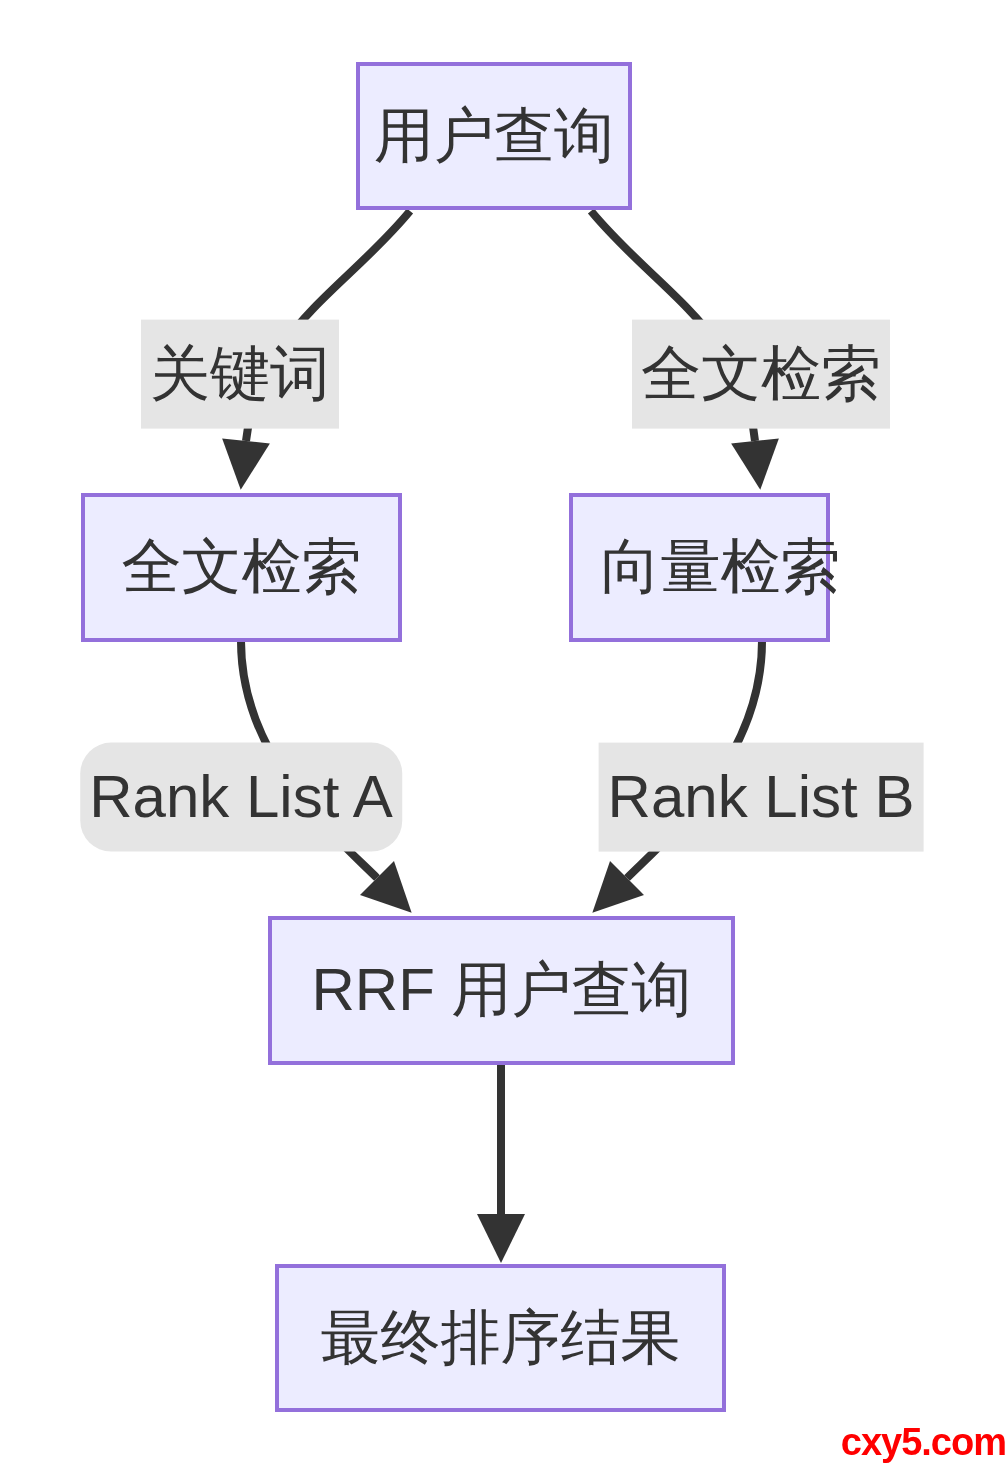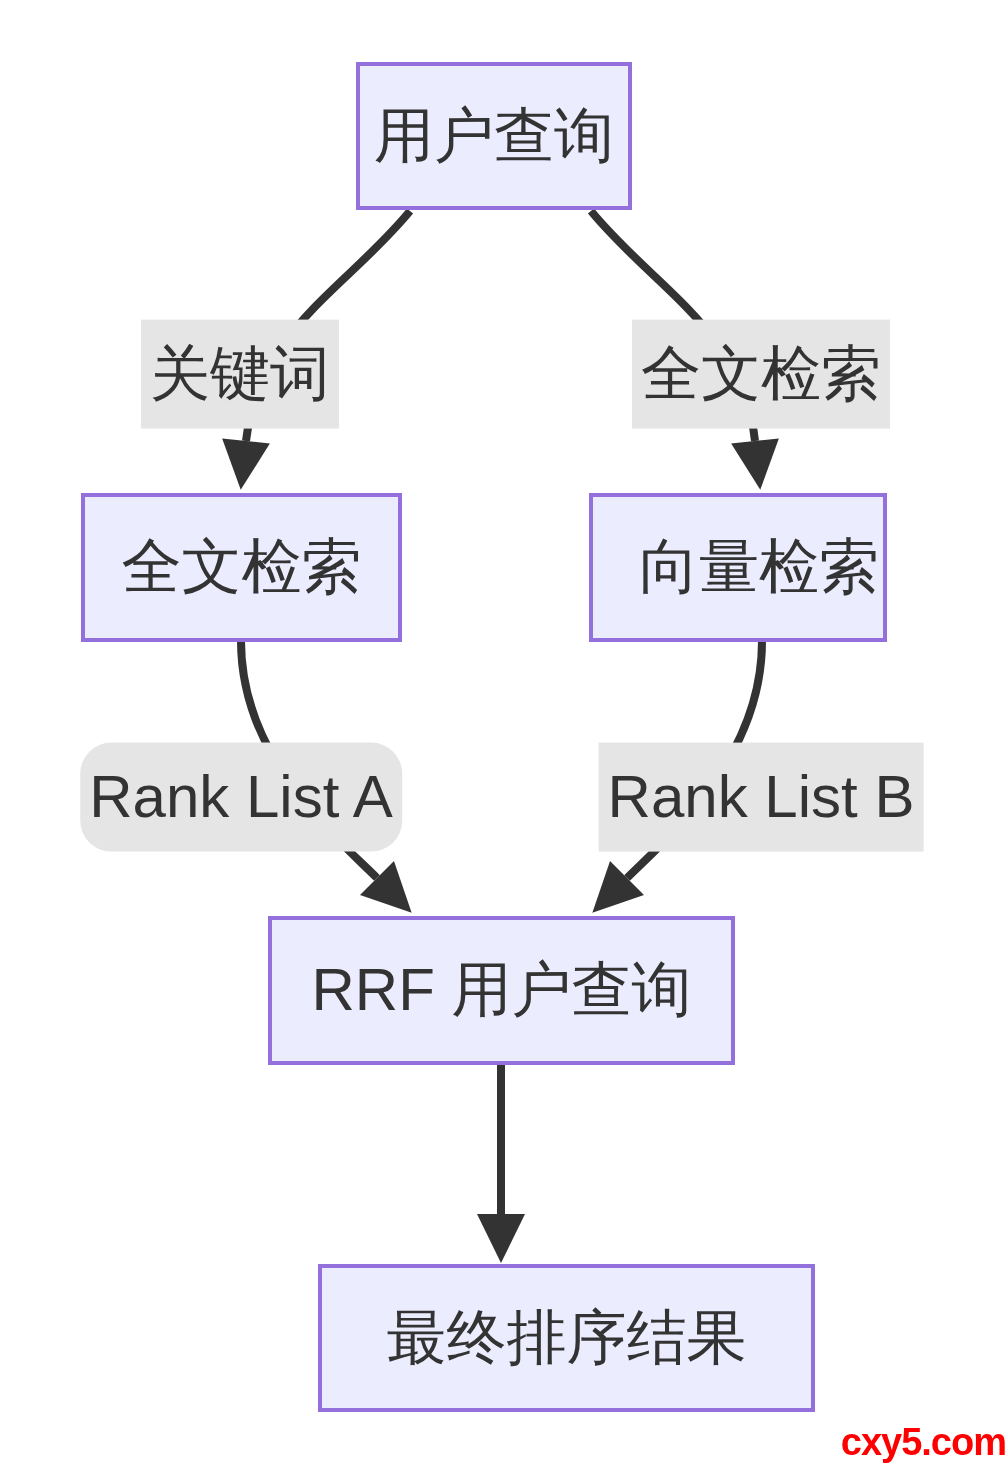--- a/index.html
+++ b/index.html
@@ -35,23 +35,23 @@
     border: 4px solid #9370DB;
     display: flex;
     align-items: center;
     justify-content: center;
     font-size: 60px;
     white-space: nowrap;
     color: #333333;
   }
   .node-user     { left: 356px; top:  62px;  width: 276px; height: 148px; }
   .node-fulltext { left:  81px; top: 493px;  width: 321px; height: 149px; }
-  .node-vector   { left: 589px; top: 493px;  width: 298px; height: 149px; padding-left: 42px; }
+  .node-vector   { left: 569px; top: 493px;  width: 261px; height: 149px; padding-left: 42px; }
   .node-rrf      { left: 268px; top: 916px;  width: 467px; height: 149px; }
-  .node-final    { left: 275px; top: 1264px; width: 497px; height: 148px; margin-left: 43px; }
+  .node-final    { left: 275px; top: 1264px; width: 451px; height: 148px; }
   .edge-label {
     position: absolute;
     z-index: 2;
     transform: translate(-50%, -50%);
     background: #e5e5e5;
     padding: 19px 9px;
     font-size: 60px;
     line-height: 1.18;
     white-space: nowrap;
     color: #333333;

